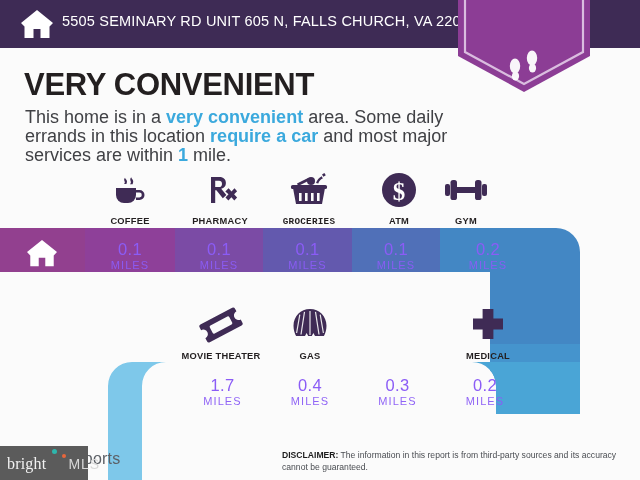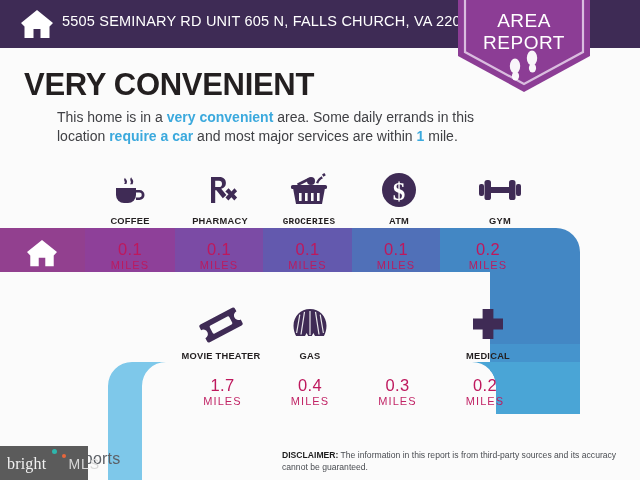--- a/index.html
+++ b/index.html
@@ -36,36 +36,36 @@
     line-height:22px;letter-spacing:.5px;
   }
 
   
   .title{
     position:absolute;left:24px;top:67px;
     font-size:31px;font-weight:bold;color:#231f20;letter-spacing:-.3px;
   }
   .desc{
     position:absolute;left:25px;top:108px;width:430px;
-    font-size:14px;color:#404145;line-height:19px;margin-left:32px;
+    font-size:18px;color:#404145;line-height:19px;
   }
   .hl{color:#3ba9dd;font-weight:bold;}
 
   
   .iconcell{position:absolute;width:88px;text-align:center;}
   .iconcell .glyph{height:44px;display:flex;align-items:center;justify-content:center;}
   .iconcell .lbl{
     margin-top:4px;font-size:9.3px;font-weight:bold;color:#231f20;letter-spacing:.25px;
     white-space:nowrap;
   }
 
   
   .snake{position:absolute;left:0;top:228px;width:640px;height:252px;}
 
-  .distcell{position:absolute;text-align:center;color:#be185d;}
+  .distcell{position:absolute;text-align:center;color:#8b5cf6;}
   .distcell .num{font-size:16.5px;line-height:18px;letter-spacing:.3px;}
   .distcell .unit{font-size:11px;letter-spacing:1.1px;margin-top:1px;opacity:.95;}
 
   .bar-home{position:absolute;left:26px;top:238px;width:32px;height:30px;}
 
   
   .reports-word{
     position:absolute;left:63px;top:450px;
     font-size:16px;color:#5c6066;letter-spacing:.2px;
   }
@@ -146,24 +146,20 @@
       <path d="M0,-8 H132 V56 L66,92 L0,56 Z" fill="#8c3d95"></path>
       <path d="M7,-8 V52 L66,84 L125,52 V-8" fill="none" stroke="#e8d3ec" stroke-width="2.2" opacity=".85"></path>
 
       <g fill="#ffffff" opacity=".95">
         <ellipse cx="57" cy="66" rx="5.2" ry="7.6"></ellipse>
         <ellipse cx="57.5" cy="76" rx="3.6" ry="4.6"></ellipse>
         <ellipse cx="74" cy="58" rx="5.2" ry="7.6"></ellipse>
         <ellipse cx="74.5" cy="68" rx="3.6" ry="4.6"></ellipse>
       </g>
     </svg>
-    <div class="badge-text">
-      <div>AREA</div>
-      <div>REPORT</div>
-    </div>
   </div>
 
   <div class="title">VERY CONVENIENT</div>
   <div class="desc"><span>This home is in a </span><span class="hl">very convenient</span><span> area. Some daily errands in this location </span><span class="hl">require a car</span><span> and most major services are within </span><span class="hl">1</span><span> mile.</span></div>
 
   <div class="iconcell" style="left:86px;top:168px;text-align:center;">
     <div class="glyph">
       <svg width="40" height="40" viewBox="0 0 40 40">
           <g fill="#3f2b55">
         <path d="M6 18h20v7a8 8 0 0 1-8 8h-4a8 8 0 0 1-8-8z"></path>
@@ -212,21 +208,21 @@
   <div class="iconcell" style="left:355px;top:168px;">
     <div class="glyph">
       <svg width="40" height="40" viewBox="0 0 40 40">
         <circle cx="20" cy="20" r="17" fill="#3f2b55"></circle>
         <text x="20" y="29.5" font-family="Liberation Serif, serif" font-size="25" font-weight="bold" fill="#ffffff" text-anchor="middle">$</text>
       </svg>
     </div>
     <div class="lbl">ATM</div>
   </div>
 
-  <div class="iconcell" style="left:456px;top:168px;">
+  <div class="iconcell" style="left:422px;top:168px;">
     <div class="glyph">
       <svg width="44" height="40" viewBox="0 0 44 40">
           <g fill="#3f2b55">
         <rect x="1" y="14" width="5" height="12" rx="2"></rect>
         <rect x="6.5" y="10" width="6.5" height="20" rx="2.6"></rect>
         <rect x="31" y="10" width="6.5" height="20" rx="2.6"></rect>
         <rect x="38" y="14" width="5" height="12" rx="2"></rect>
         <rect x="12" y="17" width="20" height="6"></rect>
       </g>
         </svg>

